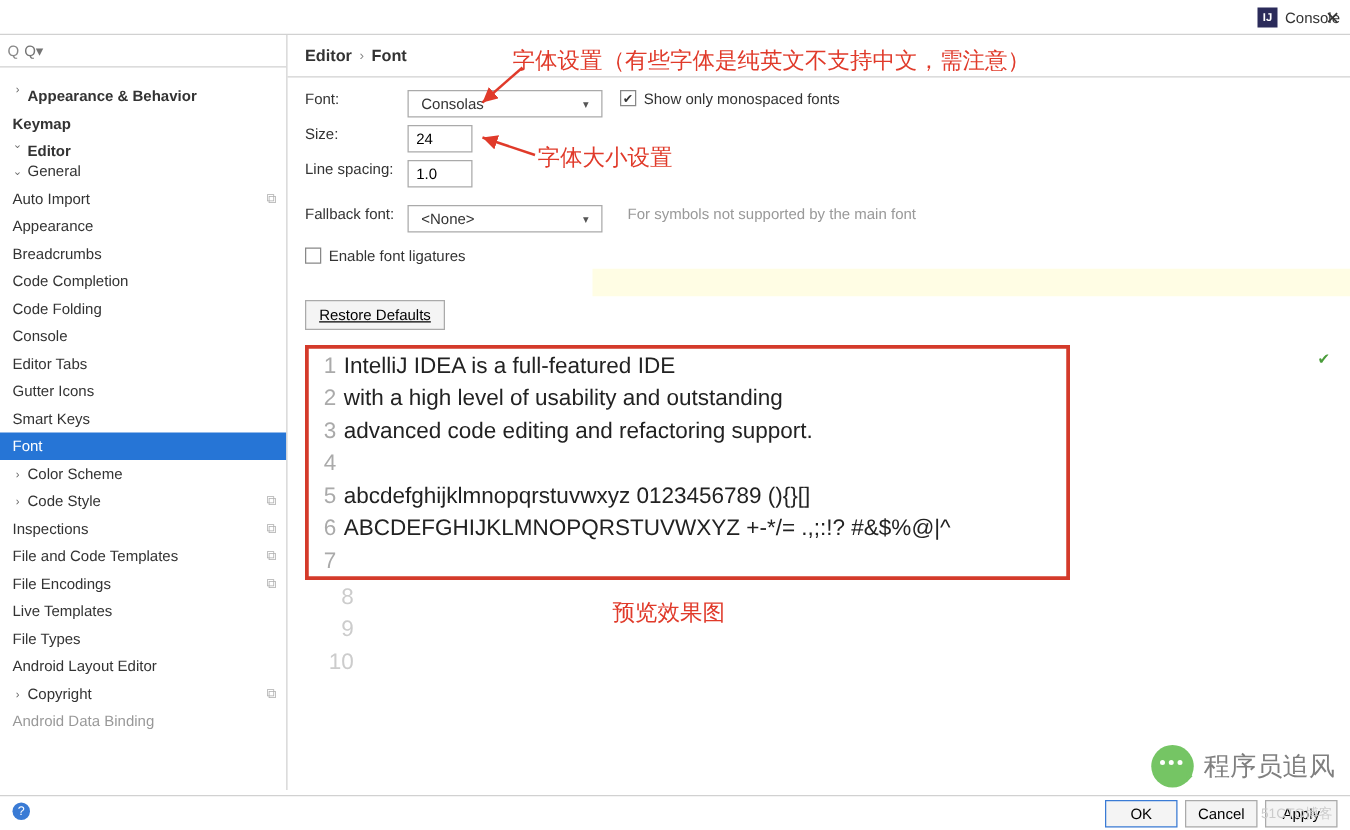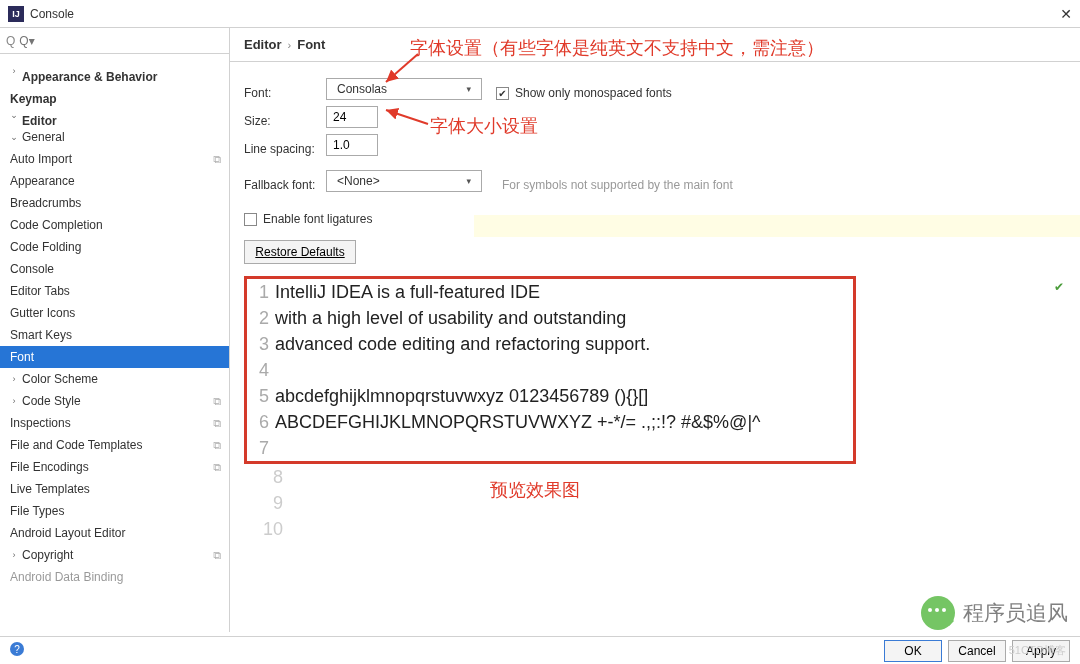--- a/index.html
+++ b/index.html
@@ -1,17 +1,17 @@
 <!DOCTYPE html>
 <html><head>
 <meta charset="utf-8">
 <style>
 * { box-sizing: border-box; margin: 0; padding: 0; font-family: "Segoe UI", Arial, sans-serif; }
 html, body { width: 1080px; height: 664px; overflow: hidden; background: #fff; }
-.titlebar { height: 28px; border-bottom: 1px solid #d1d1d1; display: flex; align-items: center; padding: 4px 8px; position: relative; }
+.titlebar { height: 28px; border-bottom: 1px solid #d1d1d1; display: flex; align-items: center; padding: 4px 8px; position: relative; justify-content: flex-end; }
 .titlebar .app-icon { width: 16px; height: 16px; background: #2b2b5a; display: flex; align-items: center; justify-content: center; color: #fff; font-size: 9px; font-weight: bold; }
 .titlebar .title { margin-left: 6px; font-size: 12px; color: #333; }
 .titlebar .close { position: absolute; right: 8px; font-size: 14px; color: #333; }
 .body { display: flex; height: 604px; }
 .sidebar { width: 230px; border-right: 1px solid #d1d1d1; display: flex; flex-direction: column; }
 .search { height: 26px; border-bottom: 1px solid #d1d1d1; display: flex; align-items: center; padding: 0 6px; }
 .search input { border: none; outline: none; flex: 1; font-size: 12px; color: #888; }
 .search .mag { color: #888; font-size: 12px; margin-right: 4px; }
 .tree { flex: 1; overflow: hidden; font-size: 12px; color: #333; padding-top: 6px; }
 .tree .row { height: 22px; display: flex; align-items: center; padding-left: 8px; position: relative; }
@@ -20,21 +20,21 @@
 .tree .label { margin-left: 2px; white-space: nowrap; }
 .tree .bold { font-weight: bold; margin-top: 12px; }
 .tree .copy { position: absolute; right: 8px; color: #b0b0b0; font-size: 11px; }
 .pad1 { padding-left: 20px; }
 .pad2 { padding-left: 36px; }
 .pad3 { padding-left: 52px; }
 .main { flex: 1; display: flex; flex-direction: column; position: relative; }
 .crumb { height: 34px; display: flex; align-items: center; padding: 0 14px; border-bottom: 1px solid #d1d1d1; font-size: 13px; font-weight: bold; color: #333; }
 .crumb .sep { margin: 0 6px; color: #888; font-weight: normal; font-size: 11px; }
 .form { padding: 10px 14px 6px 14px; font-size: 12px; color: #333; }
-.frow { display: flex; align-items: flex-end; height: 28px; }
+.frow { display: flex; align-items: flex-start; height: 28px; }
 .frow .flabel { width: 82px; }
 .select { width: 156px; height: 22px; border: 1px solid #aaa; display: flex; align-items: center; padding: 0 10px; justify-content: space-between; background: #fff; }
 .select .caret { font-size: 9px; color: #555; }
 .num { width: 52px; height: 22px; border: 1px solid #aaa; padding: 0 6px; font-size: 12px; }
 .check { width: 13px; height: 13px; border: 1px solid #888; margin-right: 6px; display: inline-flex; align-items: center; justify-content: center; font-size: 10px; color: #333; }
 .hint { color: #999; margin-left: 20px; }
 .restore { margin: 8px 14px; height: 24px; width: 112px; border: 1px solid #aaa; background: #f4f4f4; font-size: 12px; display: flex; align-items: center; justify-content: center; text-decoration: underline; }
 .preview-wrap { margin: 4px 14px 0 14px; position: relative; }
 .preview { border: 3px solid #d43a2a; width: 612px; background: #fff; padding: 0; }
 .preview .line { display: flex; font-family: Consolas, monospace; font-size: 18px; line-height: 26px; }

